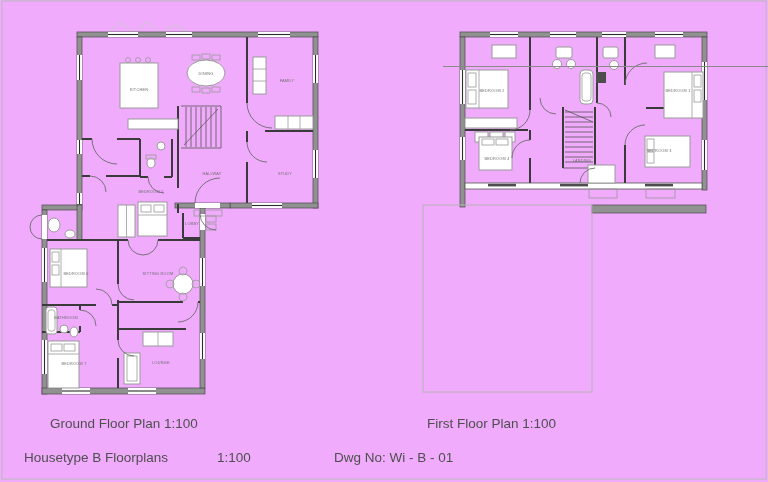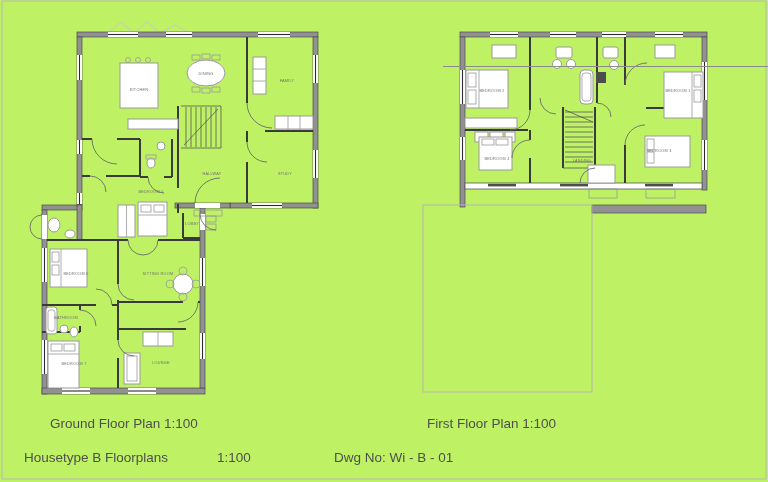--- a/index.html
+++ b/index.html
@@ -1,16 +1,16 @@
 <!DOCTYPE html>
 <html><head>
 <meta charset="utf-8">
 <style>
   html,body{margin:0;padding:0;background:#ffffff;}
-  #page{position:relative;width:768px;height:482px;background:#bef264;overflow:hidden;
+  #page{position:relative;width:768px;height:482px;background:#f0abfc;overflow:hidden;
         font-family:"Liberation Sans",sans-serif;}
   svg{position:absolute;left:0;top:0;}
   .wall{fill:#919191;stroke:#4a4a4a;stroke-width:0.7;}
   .winbox{fill:#ffffff;stroke:none;}
   .winline{stroke:#2b2b2b;stroke-width:1.1;}
   .part{stroke:#3a3a3a;stroke-width:2;fill:none;}
   .thin{stroke:#555555;stroke-width:0.8;fill:none;}
   .furn{stroke:#9a9a9a;stroke-width:1;fill:#ffffff;}
   .furnl{stroke:#9a9a9a;stroke-width:0.8;fill:none;}
   .dark{fill:#4d4d4d;stroke:none;}

